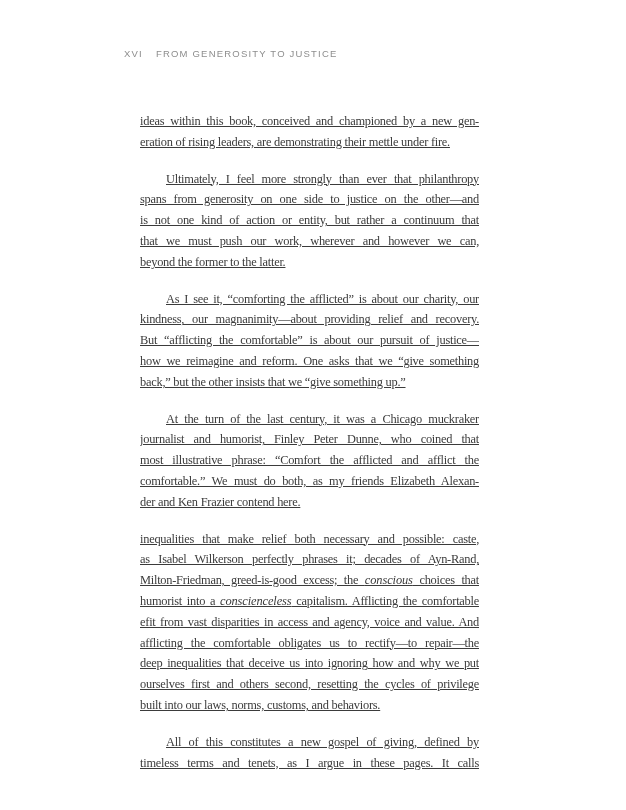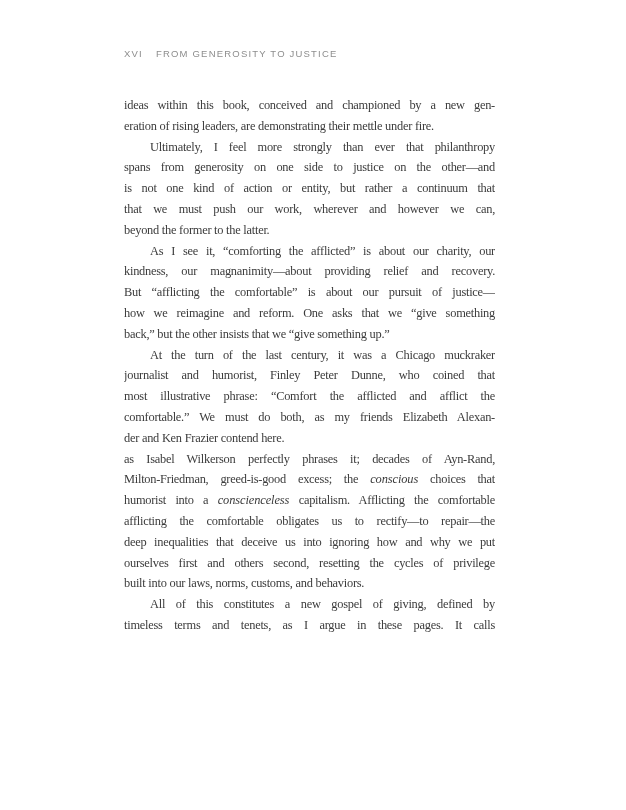--- a/index.html
+++ b/index.html
@@ -32,21 +32,21 @@
   .page-body {
     position: absolute;
     left: 124px;
     top: 95px;
     width: 371px;
     color: var(--body-text, #3b3b3b);
     font-size: 12.4px;
     line-height: 20.8px;
     letter-spacing: -0.25px;
   }
-  .para { margin: 0; padding: 0; }
+  .para { margin: 16px; padding: 0; text-decoration: underline; }
   .line {
     height: 20.8px;
     overflow: hidden;
     text-align: justify;
     text-align-last: justify;
   }
   .line.last {
     text-align-last: left;
   }
   .line.indent {
@@ -84,23 +84,25 @@
         <div class="line last"><span>back,” but the other insists that we “give something up.”</span></div>
       </div>
       <div class="para">
         <div class="line indent"><span>At the turn of the last century, it was a Chicago muckraker</span></div>
         <div class="line"><span>journalist and humorist, Finley Peter Dunne, who coined that</span></div>
         <div class="line"><span>most illustrative phrase: “Comfort the afflicted and afflict the</span></div>
         <div class="line"><span>comfortable.” We must do both, as my friends Elizabeth Alexan-</span></div>
         <div class="line last"><span>der and Ken Frazier contend here.</span></div>
       </div>
       <div class="para">
+        <div class="line"><span>inequalities that make relief both necessary and possible: caste,</span></div>
         <div class="line"><span>as Isabel Wilkerson perfectly phrases it; decades of Ayn-Rand,</span></div>
         <div class="line"><span>Milton-Friedman, greed-is-good excess; the </span><em>conscious</em><span> choices that</span></div>
         <div class="line"><span>humorist into a </span><em>conscienceless</em><span> capitalism. Afflicting the comfortable</span></div>
+        <div class="line"><span>efit from vast disparities in access and agency, voice and value. And</span></div>
         <div class="line"><span>afflicting the comfortable obligates us to rectify—to repair—the</span></div>
         <div class="line"><span>deep inequalities that deceive us into ignoring how and why we put</span></div>
         <div class="line"><span>ourselves first and others second, resetting the cycles of privilege</span></div>
         <div class="line last"><span>built into our laws, norms, customs, and behaviors.</span></div>
       </div>
       <div class="para">
         <div class="line indent"><span>All of this constitutes a new gospel of giving, defined by</span></div>
         <div class="line"><span>timeless terms and tenets, as I argue in these pages. It calls</span></div>
       </div>
     </div>

